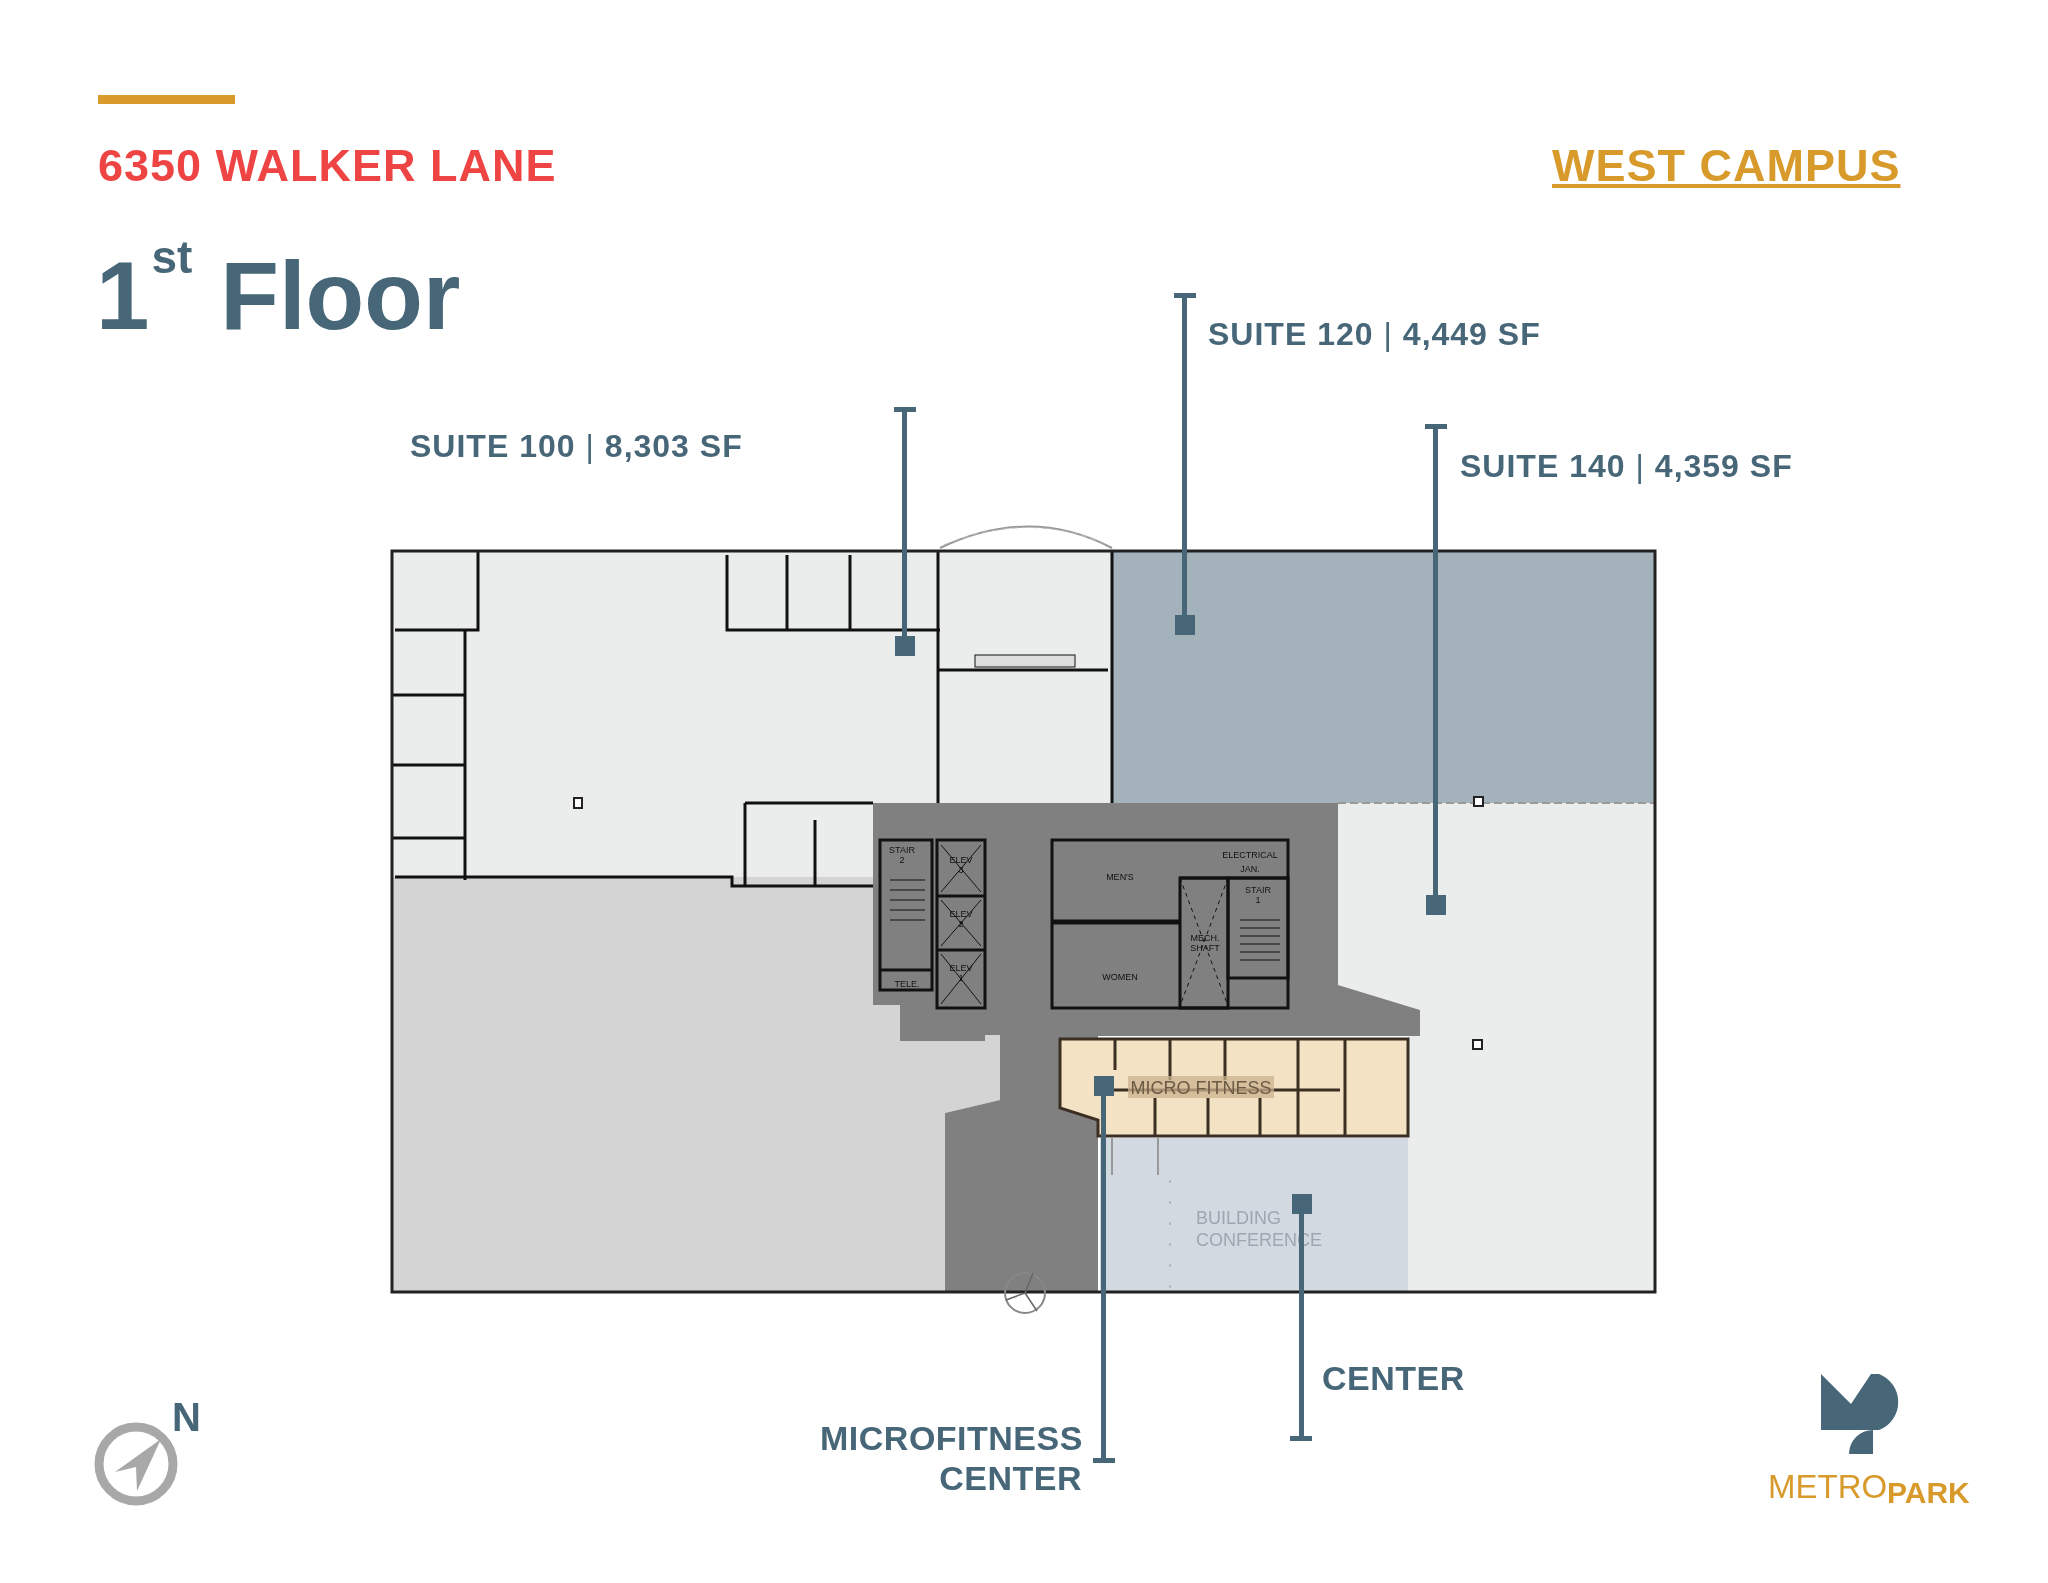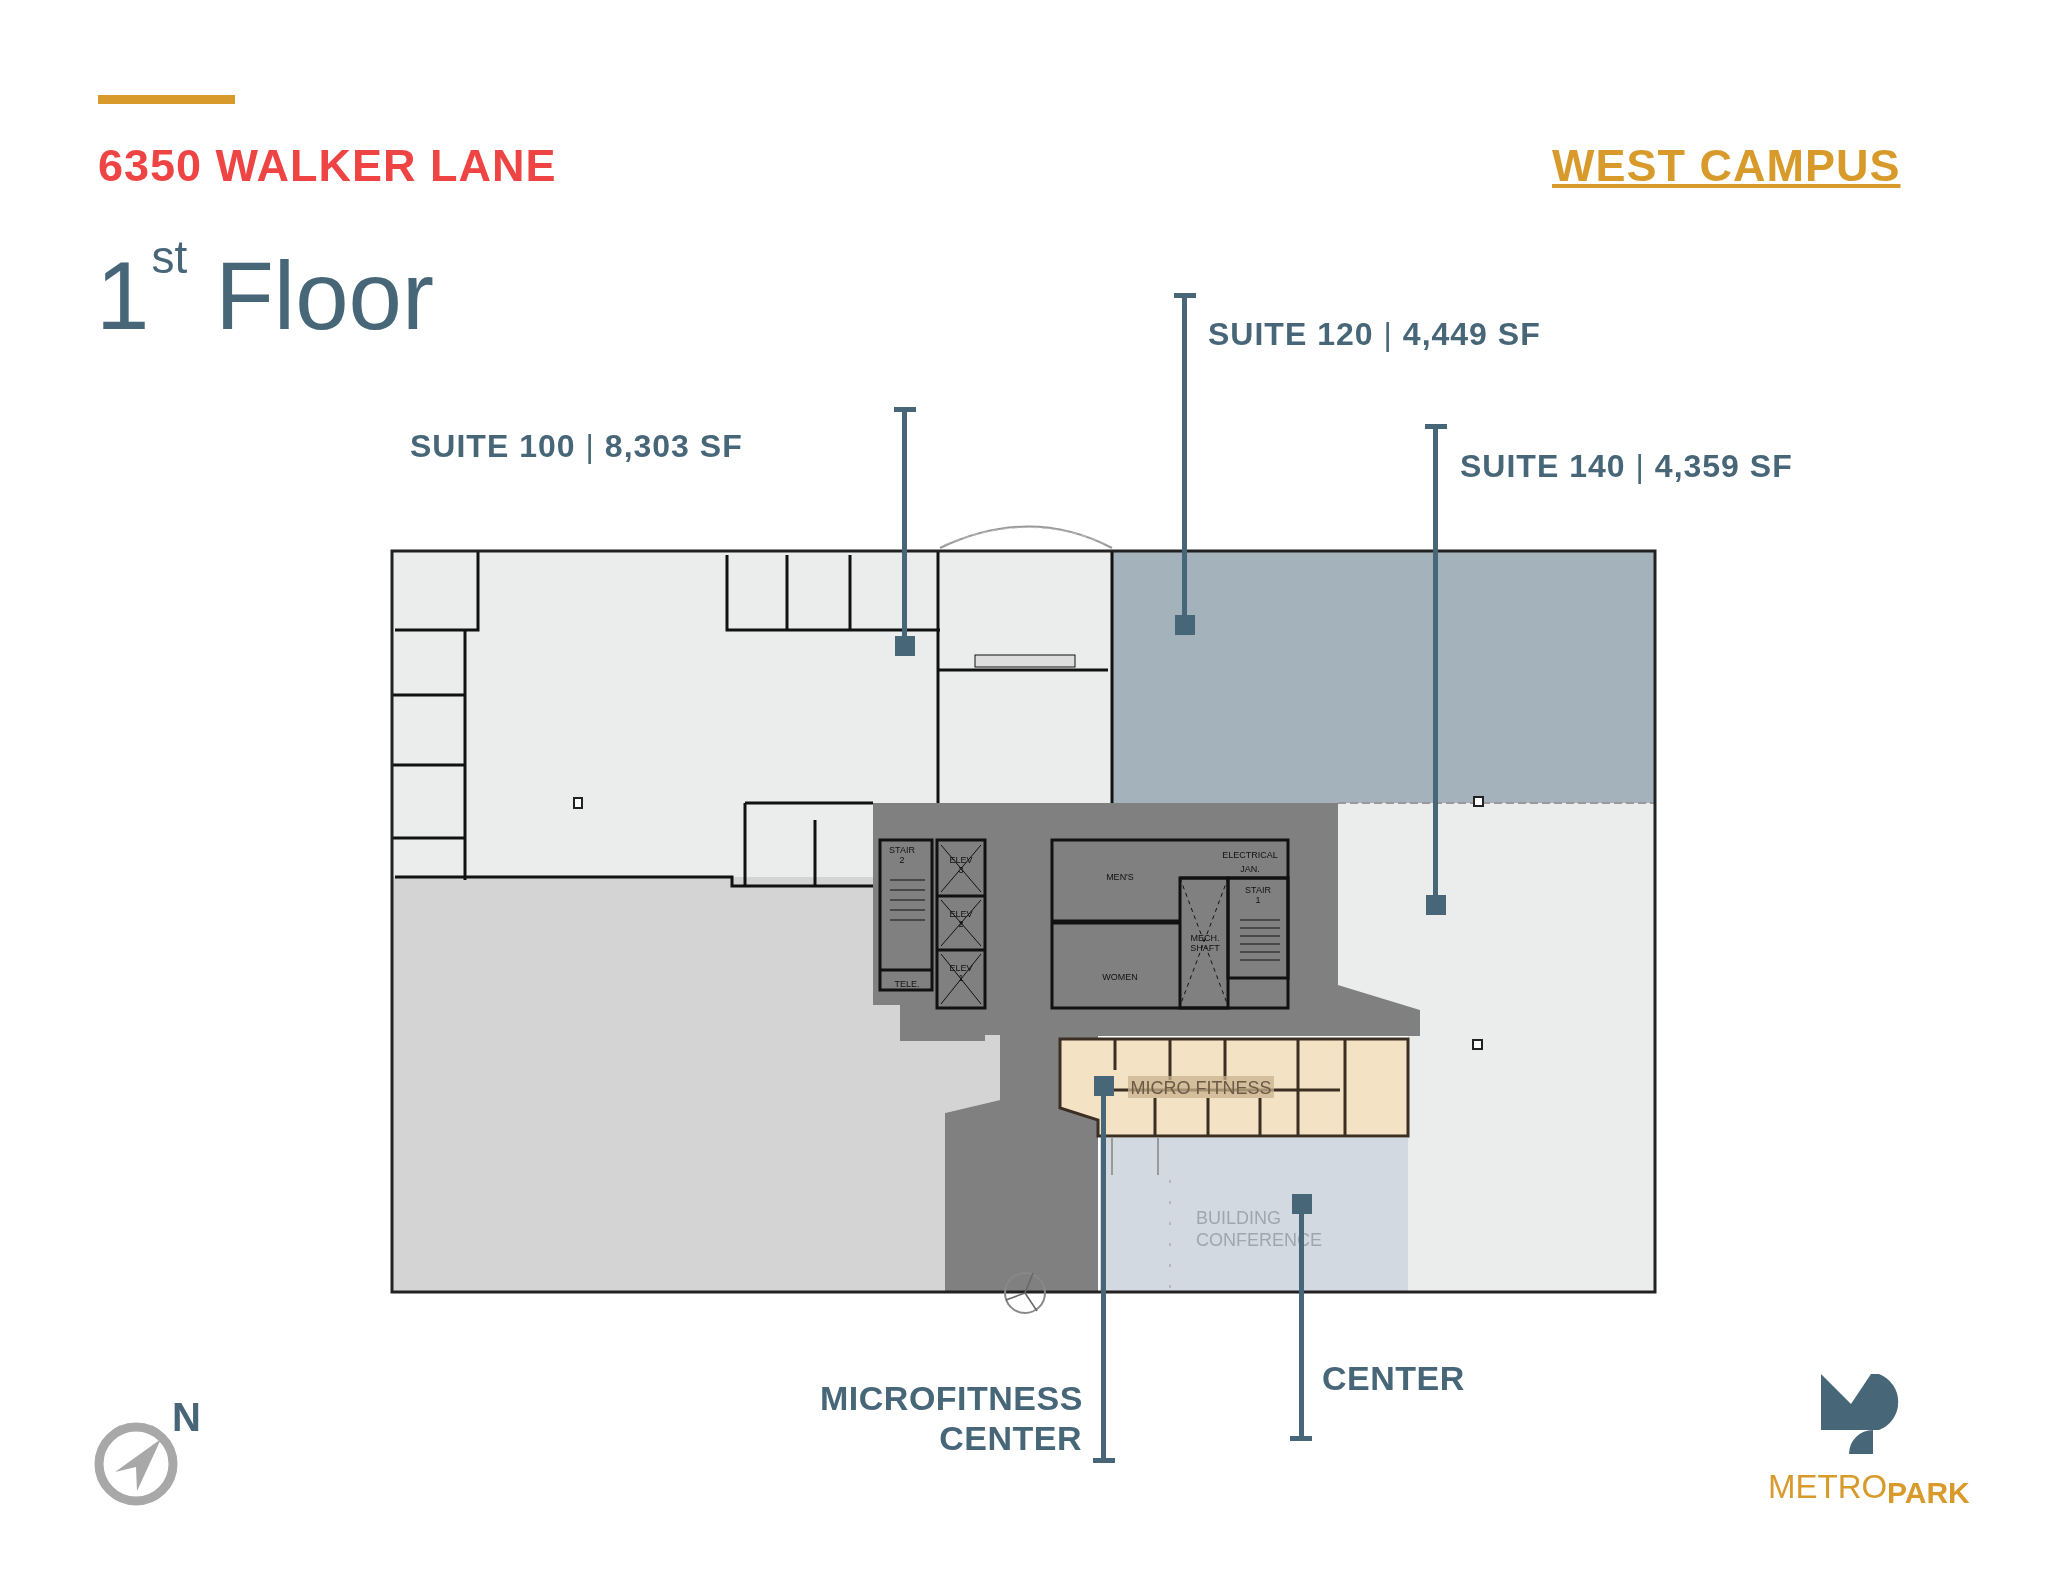--- a/index.html
+++ b/index.html
@@ -1,31 +1,31 @@
 <!DOCTYPE html>
 <html><head>
 <meta charset="utf-8">
 <style>
   html,body{margin:0;padding:0;background:#ffffff;}
   body{width:2048px;height:1583px;position:relative;overflow:hidden;font-family:"Liberation Sans","DejaVu Sans",sans-serif;}
   .abs{position:absolute;}
   .accent-bar{left:98px;top:95px;width:137px;height:9px;background:#d89a2b;}
   .address{left:98px;top:140px;font-size:45px;font-weight:700;color:#ef4444;letter-spacing:1px;white-space:nowrap;}
   .campus{left:1552px;top:140px;font-size:45px;font-weight:700;color:#d89a2b;letter-spacing:1px;white-space:nowrap;text-decoration:underline;}
-  .floor-title{left:96px;top:248px;font-size:96px;font-weight:400;color:#476779;white-space:nowrap;line-height:1;text-align:right;}
+  .floor-title{left:96px;top:248px;font-size:96px;font-weight:700;color:#476779;white-space:nowrap;line-height:1;text-align:right;}
   .floor-title sup{font-size:46px;position:relative;top:-14px;vertical-align:top;line-height:1;}
   .floor-title .num{margin-right:2px;}
   .floor-title .word{margin-left:28px;}
   .suite-label{font-size:32px;font-weight:700;color:#476779;white-space:nowrap;letter-spacing:1px;font-family:"Liberation Sans Narrow","Liberation Sans",sans-serif;line-height:1;}
   .suite-label .sep{font-weight:400;margin:0 10px;}
   .leader{background:#476779;width:5px;}
   .cap{background:#476779;height:5px;width:22px;}
   .marker{background:#476779;width:20px;height:20px;}
   .callout{font-size:34px;font-weight:700;color:#476779;line-height:40px;white-space:nowrap;letter-spacing:0.5px;}
-  .callout.right{text-align:right;}
+  .callout.right{text-align:right;margin-top:40px;}
   svg text{font-family:"Liberation Sans",sans-serif;}
   .logo-text{color:#d89a2b;white-space:nowrap;}
 </style>
 </head>
 <body>
 
 <div class="abs accent-bar"></div>
 <div class="abs address">6350 WALKER LANE</div>
 <div class="abs campus">WEST CAMPUS</div>
 <div class="abs floor-title"><span class="num">1</span><sup>st</sup><span class="word">Floor</span></div>

